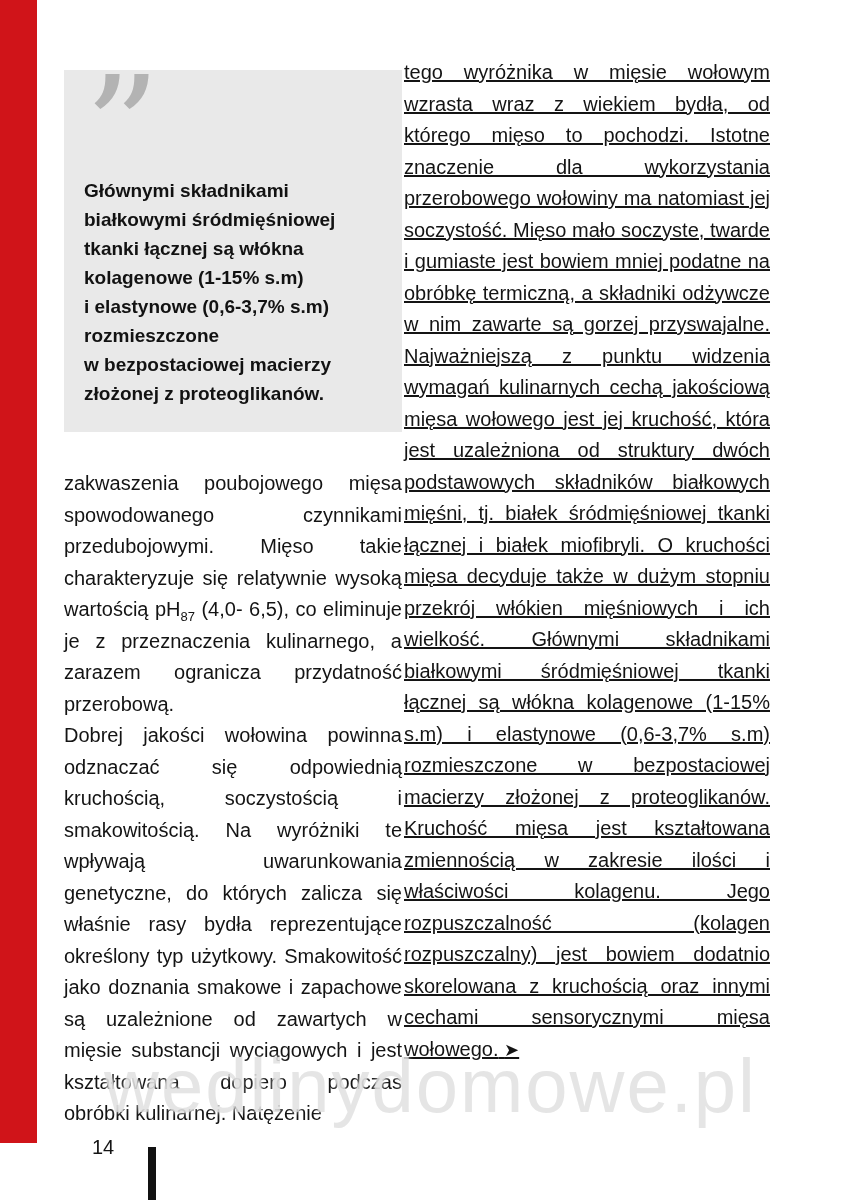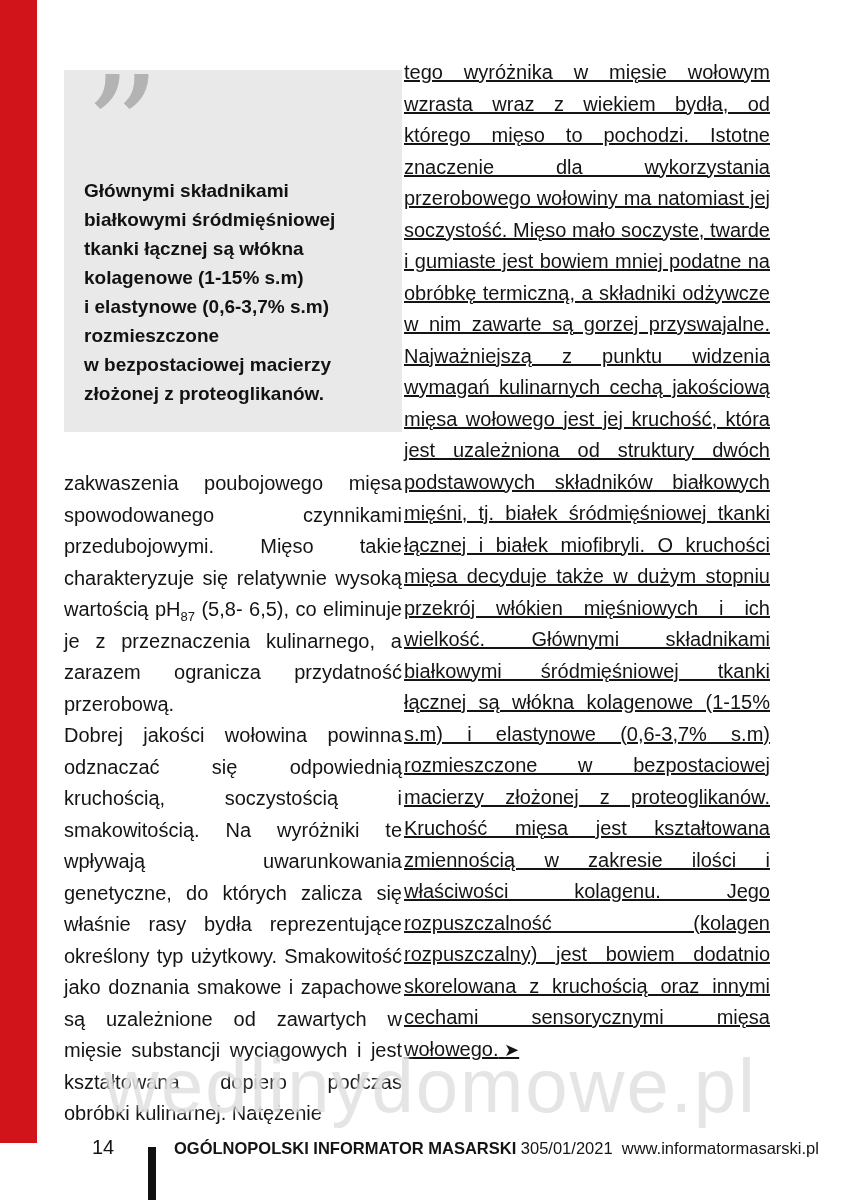--- a/index.html
+++ b/index.html
@@ -110,29 +110,28 @@
       <div class="quote-mark">”</div>
       <div class="quote-text">Głównymi składnikami
 białkowymi śródmięśniowej
 tkanki łącznej są włókna
 kolagenowe (1-15% s.m)
 i elastynowe (0,6-3,7% s.m)
 rozmieszczone
 w bezpostaciowej macierzy
 złożonej z proteoglikanów.</div>
     </div>
-    <p class="body-text"><span>zakwaszenia poubojowego mięsa spowodowanego czynnikami przedubojowymi. Mięso takie charakteryzuje się relatywnie wysoką wartością pH</span><sub>87</sub><span> (5,8- 6,5), co eliminuje je z przeznaczenia kulinarnego, a zarazem ogranicza przydatność przerobową.</span></p>
+    <p class="body-text"><span>zakwaszenia poubojowego mięsa spowodowanego czynnikami przedubojowymi. Mięso takie charakteryzuje się relatywnie wysoką wartością pH</span><sub>87</sub><span> (4,0- 6,5), co eliminuje je z przeznaczenia kulinarnego, a zarazem ogranicza przydatność przerobową.</span></p>
     <p class="body-text">Dobrej jakości wołowina powinna odznaczać się odpowiednią kruchością, soczystością i smakowitością. Na wyróżniki te wpływają uwarunkowania genetyczne, do których zalicza się właśnie rasy bydła reprezentujące określony typ użytkowy. Smakowitość jako doznania smakowe i zapachowe są uzależnione od zawartych w mięsie substancji wyciągowych i jest kształtowana dopiero podczas obróbki kulinarnej. Natężenie</p>
   </div>
 
   <div class="col col-right">
     <p class="body-text"><span>tego wyróżnika w mięsie wołowym wzrasta wraz z wiekiem bydła, od którego mięso to pochodzi. Istotne znaczenie dla wykorzystania przerobowego wołowiny ma natomiast jej soczystość. Mięso mało soczyste, twarde i gumiaste jest bowiem mniej podatne na obróbkę termiczną, a składniki odżywcze w nim zawarte są gorzej przyswajalne. Najważniejszą z punktu widzenia wymagań kulinarnych cechą jakościową mięsa wołowego jest jej kruchość, która jest uzależniona od struktury dwóch podstawowych składników białkowych mięśni, tj. białek śródmięśniowej tkanki łącznej i białek miofibryli. O kruchości mięsa decyduje także w dużym stopniu przekrój włókien mięśniowych i ich wielkość. Głównymi składnikami białkowymi śródmięśniowej tkanki łącznej są włókna kolagenowe (1-15% s.m) i elastynowe (0,6-3,7% s.m) rozmieszczone w bezpostaciowej macierzy złożonej z proteoglikanów. Kruchość mięsa jest kształtowana zmiennością w zakresie ilości i właściwości kolagenu. Jego rozpuszczalność (kolagen rozpuszczalny) jest bowiem dodatnio skorelowana z kruchością oraz innymi cechami sensorycznymi mięsa wołowego.</span> <span class="arrow">➤</span></p>
   </div>
 
   <div class="watermark">wedlinydomowe.pl</div>
 
   <div class="footer">
     <span class="page-num">14</span>
     <span class="footer-divider"></span>
-    <span class="footer-text"><span class="journal">OGÓLNOPOLSKI INFORMATOR MASARSKI</span> <span>305/01/2021</span>&nbsp; <span>www.informatormasarski.pl</span></span>
   </div>
 
 </div>
 
 </body></html>

